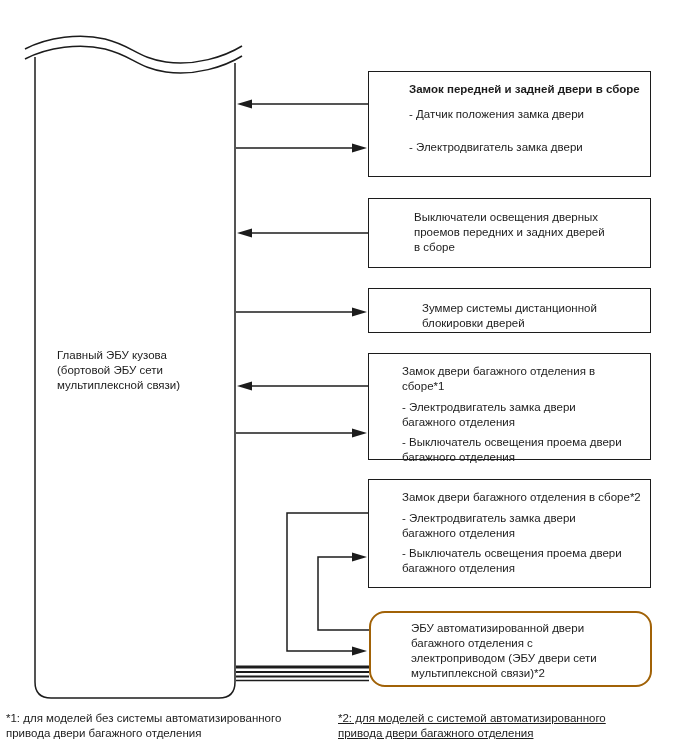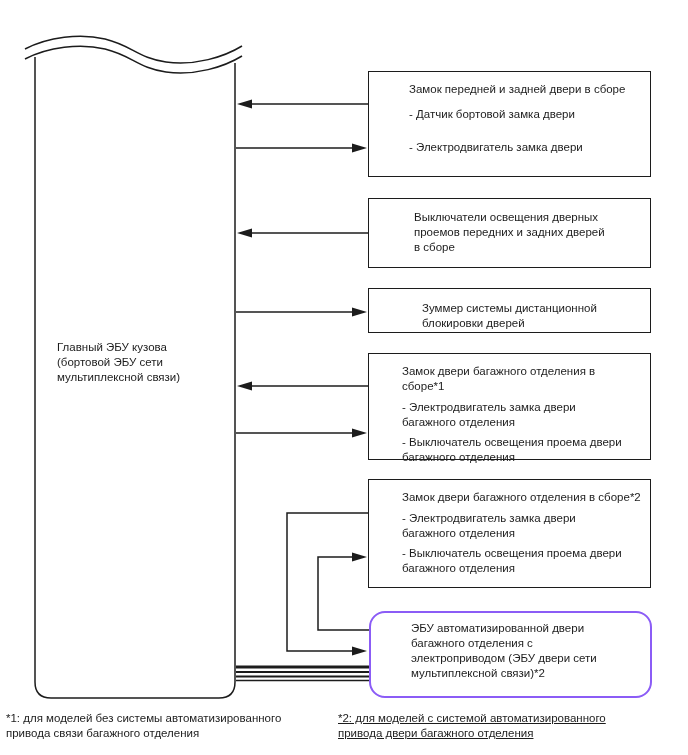--- a/index.html
+++ b/index.html
@@ -19,29 +19,29 @@
     position:absolute;left:368px;width:283px;
     border:1.5px solid #1c1c1c;background:#fff;
     box-sizing:border-box;
   }
   .cbox p{margin:0;}
   .b1{top:71px;height:106px;padding:10px 8px 0 40px;}
   .b2{top:198px;height:70px;padding:11px 8px 0 45px;}
   .b3{top:288px;height:45px;padding:12px 8px 0 53px;}
   .b4{top:353px;height:107px;padding:10px 19px 0 33px;}
   .b5{top:479px;height:109px;padding:10px 8px 0 33px;}
-  .b6{left:369px;top:611px;width:283px;height:87px;
-      border:2px solid #8b5cf6;border-radius:16px;
+  .b6{left:369px;top:611px;width:283px;height:76px;
+      border:2px solid #a16207;border-radius:16px;
       padding:8px 8px 0 40px;}
-  .b1 .title{margin-bottom:10px;}
+  .b1 .title{margin-bottom:10px;font-weight:bold;}
   .b1 .item{margin-bottom:18px;}
   .b4 .title,.b5 .title{margin-bottom:6px;}
   .b4 .item,.b5 .item{margin-bottom:5px;}
 
-  .ecu-label{position:absolute;left:57px;top:340px;width:170px;}
+  .ecu-label{position:absolute;left:57px;top:348px;width:170px;}
   .can-label{position:absolute;left:243px;top:683px;width:135px;line-height:16px;}
   .fnote{position:absolute;top:711px;width:330px;}
   .fnote.left{left:6px;}
   .fnote.right{left:338px;text-decoration:underline;}
 </style>
 </head>
 <body>
 
 <div class="canvas">
 
@@ -98,21 +98,21 @@
       <line x1="236" y1="680.5" x2="369" y2="680.5" stroke-width="1.5"></line>
     </g>
   </svg>
 
   <div class="ecu-label" data-bind="diagram.main_ecu.label">Главный ЭБУ кузова
 (бортовой ЭБУ сети
 мультиплексной связи)</div>
 
   <div class="cbox b1">
     <p class="title" data-bind="diagram.boxes.0.title">Замок передней и задней двери в сборе</p>
-    <p class="item" data-bind="diagram.boxes.0.item1">- Датчик бортовой замка двери</p>
+    <p class="item" data-bind="diagram.boxes.0.item1">- Датчик положения замка двери</p>
     <p class="item" data-bind="diagram.boxes.0.item2">- Электродвигатель замка двери</p>
   </div>
 
   <div class="cbox b3">
     <p class="title" data-bind="diagram.boxes.2.title">Зуммер системы дистанционной
 блокировки дверей</p>
   </div>
 
   <div class="cbox b2">
     <p class="title" data-bind="diagram.boxes.1.title">Выключатели освещения дверных
@@ -138,17 +138,17 @@
 
   <div class="cbox b6">
     <p class="title" data-bind="diagram.boxes.5.title">ЭБУ автоматизированной двери
 багажного отделения с
 электроприводом (ЭБУ двери сети
 мультиплексной связи)*2</p>
   </div>
 
 
   <div class="fnote left" data-bind="diagram.footnote_left">*1: для моделей без системы автоматизированного
-привода связи багажного отделения</div>
+привода двери багажного отделения</div>
   <div class="fnote right" data-bind="diagram.footnote_right">*2: для моделей с системой автоматизированного
 привода двери багажного отделения</div>
 
 </div>
 
 </body></html>

